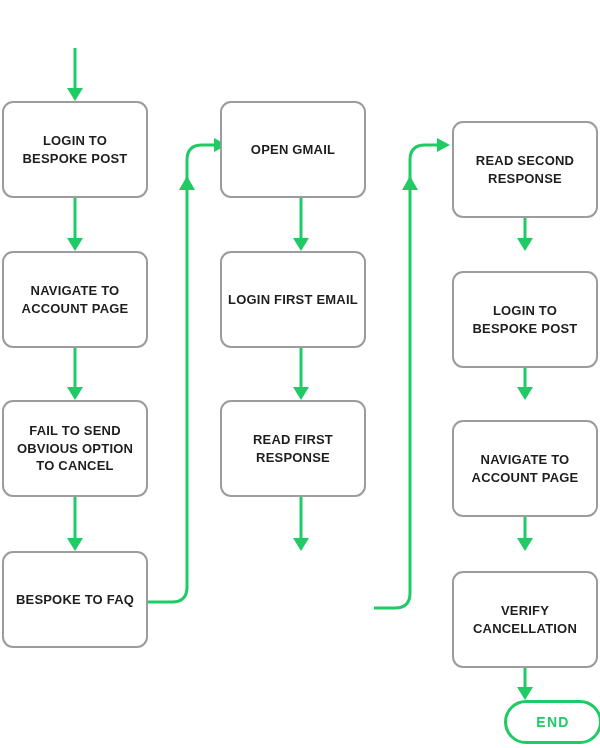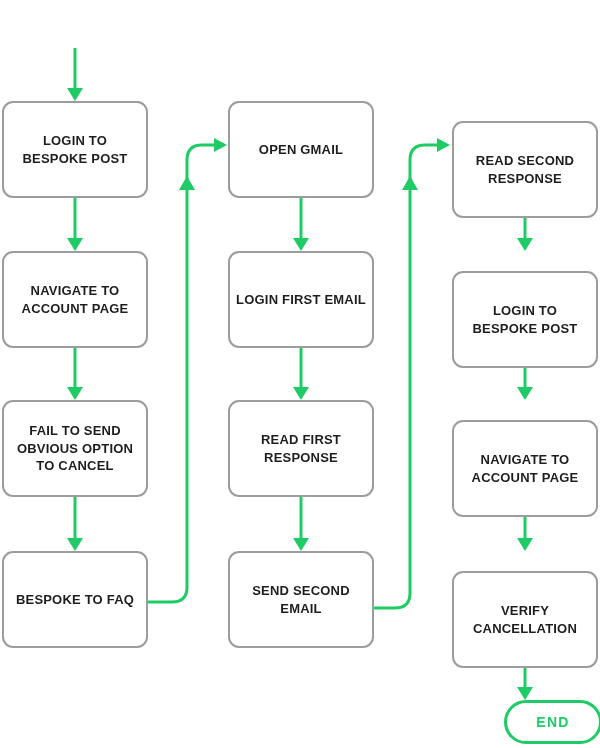--- a/index.html
+++ b/index.html
@@ -38,21 +38,21 @@
     background:#fff;
     border:3px solid var(--accent-green);
     border-radius:24px;
     display:flex;align-items:center;justify-content:center;
     color:var(--accent-green);
     font-size:14px;font-weight:bold;letter-spacing:1.3px;
   }
   .terminator.start{left:26px;top:3px;width:98px;height:45px;}
   .terminator.end{left:504px;top:700px;width:98px;height:44px;}
   
-  .c1{left:2px;}  .c2{left:228px;}  .c3{left:452px;margin-top:20px;}
+  .c1{left:2px;}  .c2{left:220px;}  .c3{left:452px;margin-top:20px;}
   
   .r1{top:101px;} .r2{top:251px;} .r3{top:400px;} .r4{top:551px;}
 </style>
 </head>
 <body>
 
 <div class="canvas">
 
   <svg class="arrows" viewBox="0 0 600 748" aria-hidden="true">
 
@@ -92,21 +92,20 @@
 
 
   <div class="node c1 r1">LOGIN TO BESPOKE POST</div>
   <div class="node c1 r2">NAVIGATE TO ACCOUNT PAGE</div>
   <div class="node c1 r3">FAIL TO SEND OBVIOUS OPTION TO CANCEL</div>
   <div class="node c1 r4">BESPOKE TO FAQ</div>
 
   <div class="node c2 r1">OPEN GMAIL</div>
   <div class="node c2 r2">LOGIN FIRST EMAIL</div>
   <div class="node c2 r3">READ FIRST RESPONSE</div>
-  <div class="node c2 r4">SEND SECOND EMAIL</div>
 
   <div class="node c3 r1">READ SECOND RESPONSE</div>
   <div class="node c3 r2">LOGIN TO BESPOKE POST</div>
   <div class="node c3 r3">NAVIGATE TO ACCOUNT PAGE</div>
   <div class="node c3 r4">VERIFY CANCELLATION</div>
 
   <div class="terminator end">END</div>
 
 </div>
 

